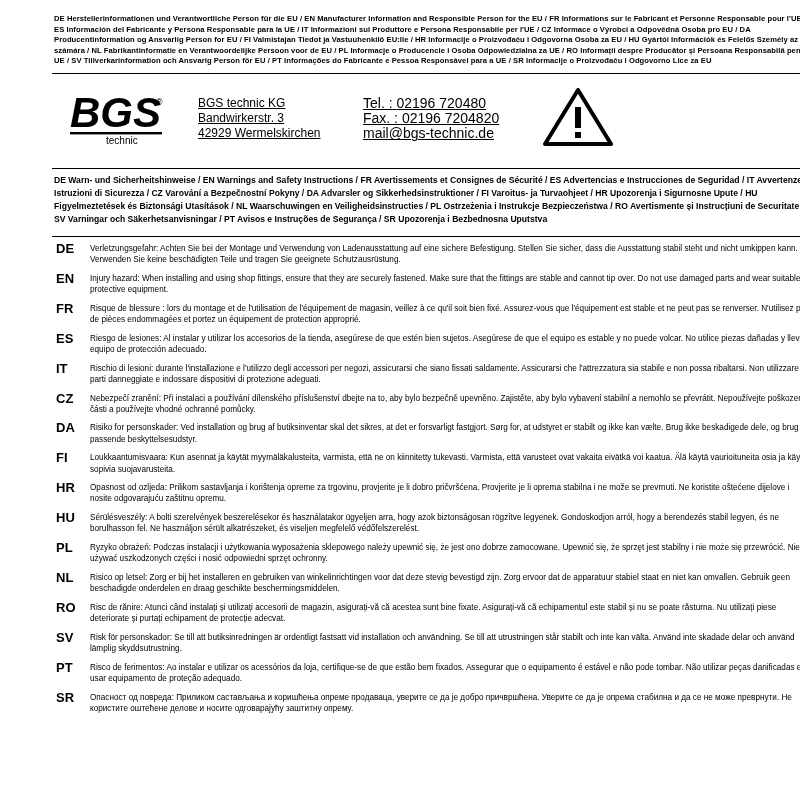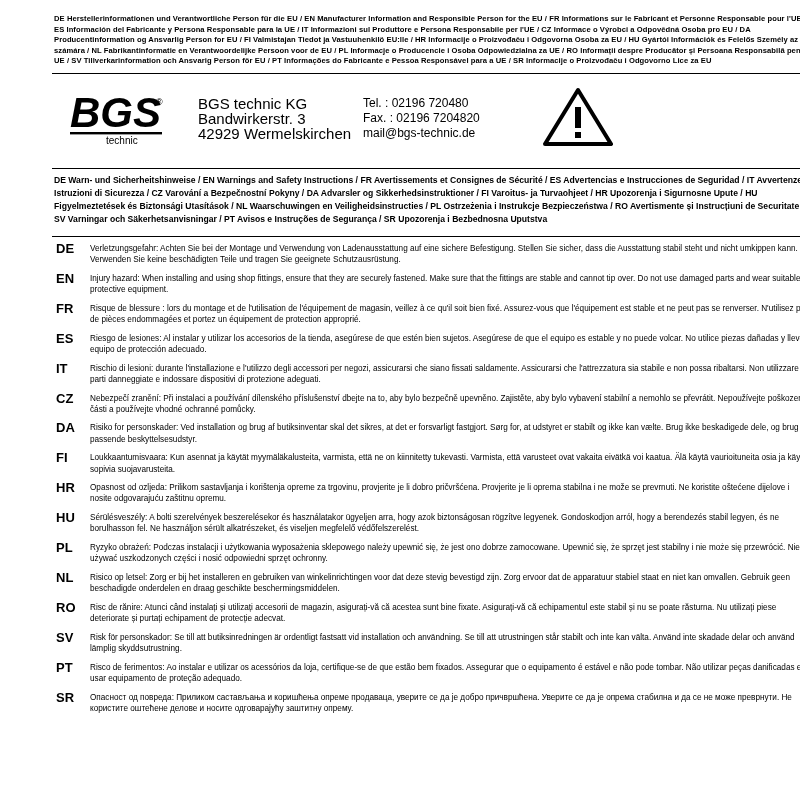--- a/index.html
+++ b/index.html
@@ -49,27 +49,29 @@
     width: 128px;
     flex: 0 0 128px;
     text-align: left;
     padding-left: 14px;
   }
   .logo {
     display: block;
   }
   .addr {
     flex: 0 0 165px;
-    font-size: 15px;
+    font-size: 12px;
     line-height: 15px;
+    text-decoration: underline;
   }
   .contact {
     flex: 0 0 170px;
-    font-size: 12px;
+    font-size: 14px;
     line-height: 15px;
+    text-decoration: underline;
   }
   .web {
     flex: 1 1 auto;
     text-align: center;
     font-size: 17px;
     font-weight: bold;
     font-style: italic;
     letter-spacing: -0.2px;
   }
   .warn-tri {

